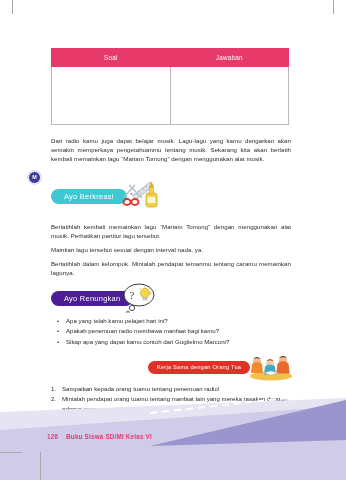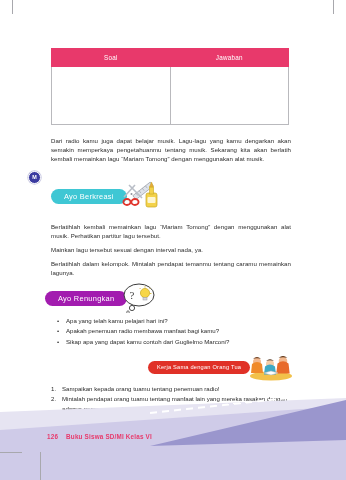--- a/index.html
+++ b/index.html
@@ -88,22 +88,22 @@
     color:#ffffff;
     font-size:7.4px;
     letter-spacing:.3px;
     white-space:nowrap;
   }
   .pill.berkreasi {
     left:51px; top:189px;
     background:#3fc7d4;
   }
   .pill.renungkan {
-    left:45px; top:291px;
-    background:#a21caf;
+    left:51px; top:291px;
+    background:#4c1d95;
   }
 
   
   .icon-craft {
     position:absolute; left:120px; top:179px;
     width:52px; height:32px;
   }
   
   .icon-think {
     position:absolute; left:118px; top:283px;

